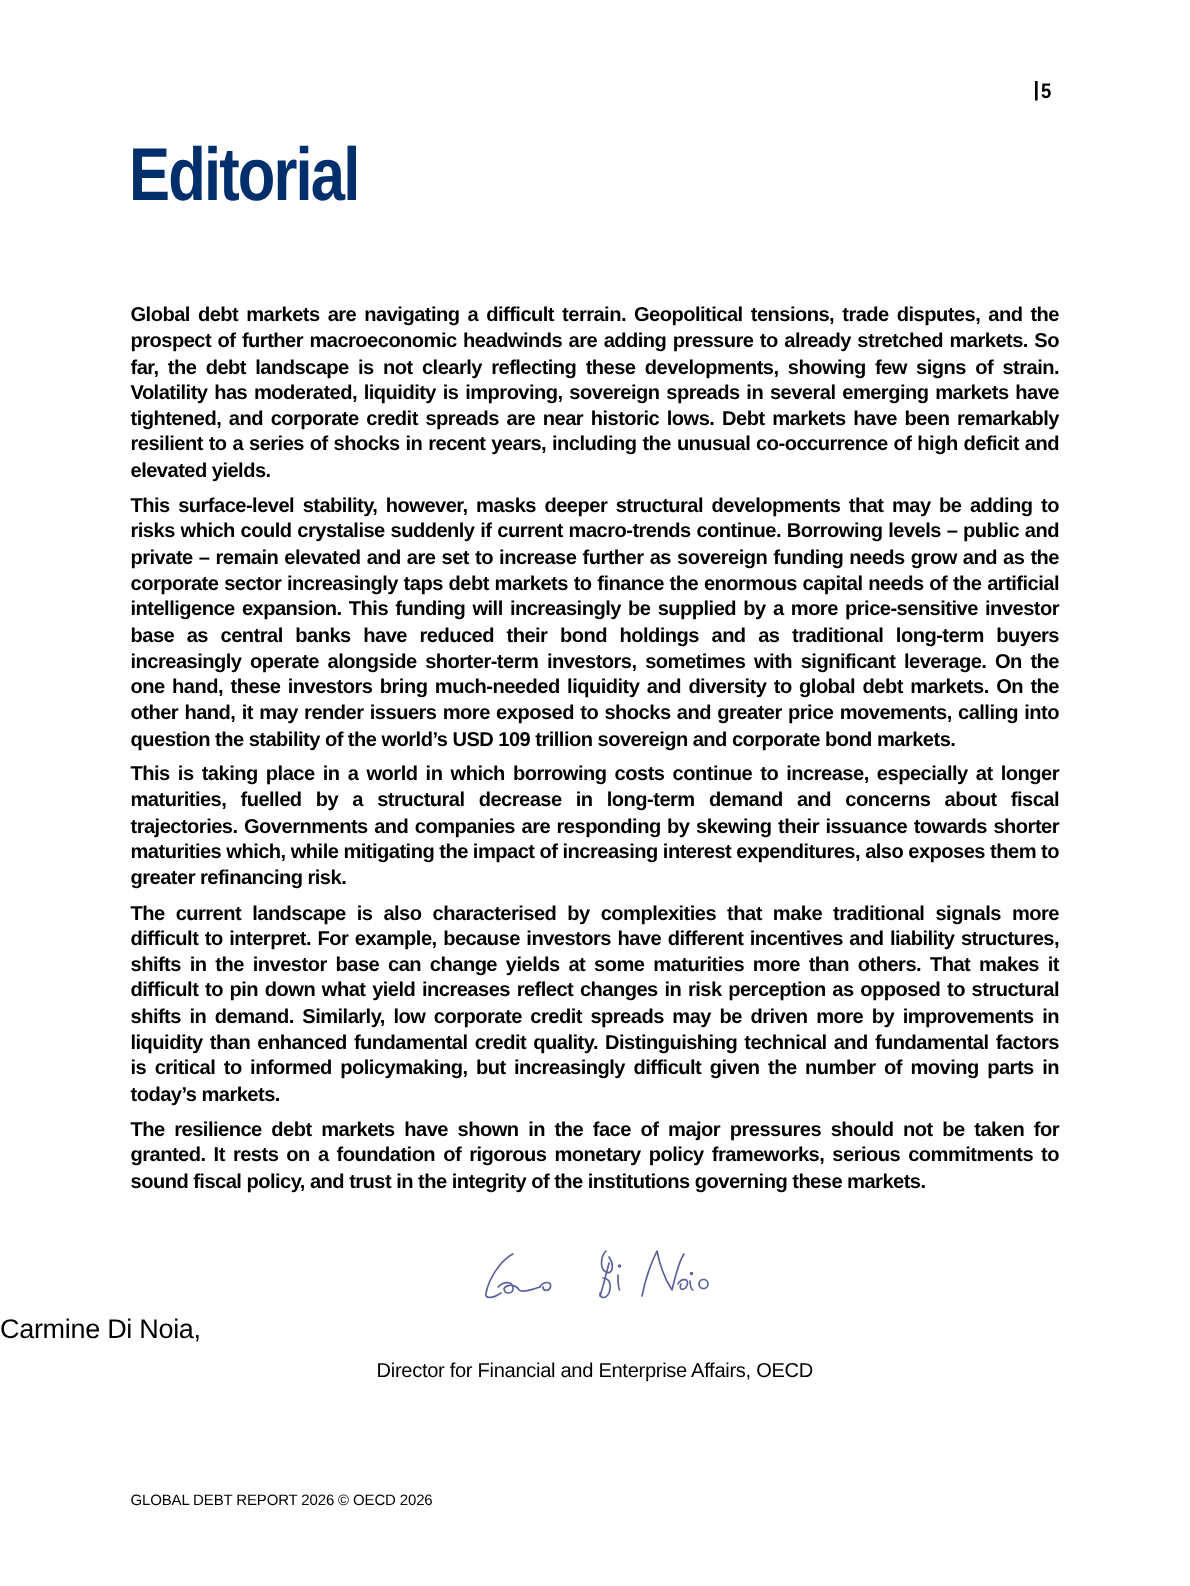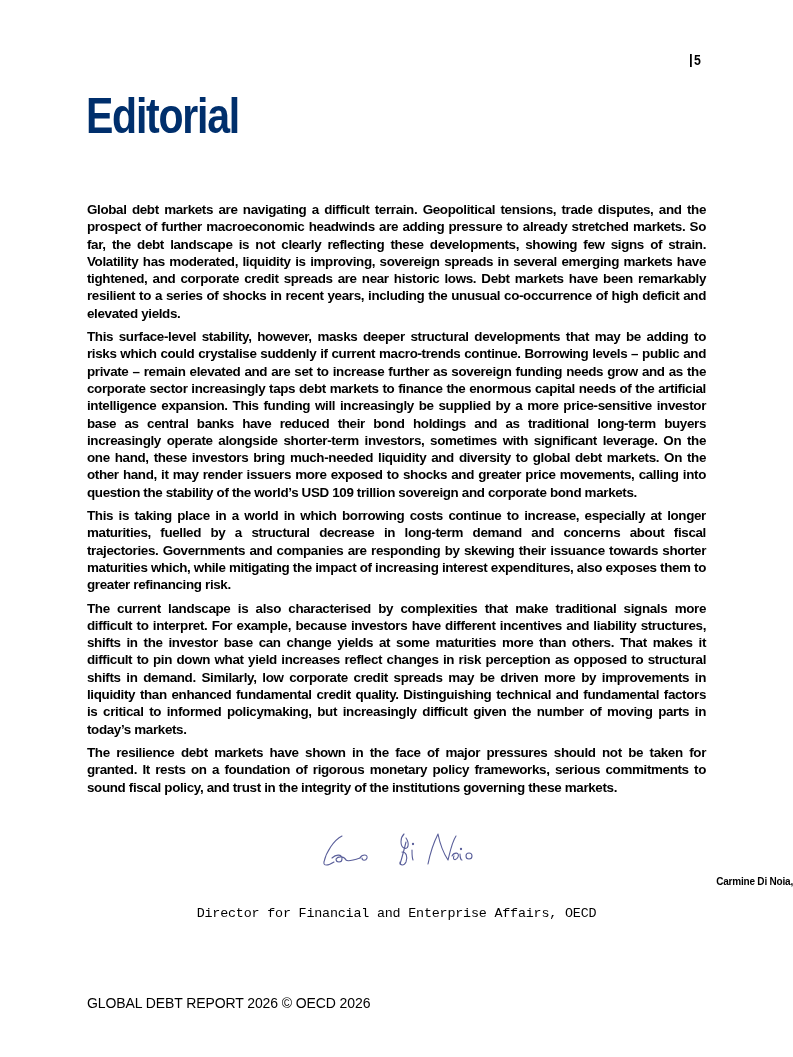--- a/index.html
+++ b/index.html
@@ -68,40 +68,39 @@
       top: 822px;
       left: 320px;
       width: 160px;
       height: 48px;
     }
     .sig-name {
       position: absolute;
       top: 876px;
       left: 0;
       width: 793px;
-      text-align: right;
-      font-weight: bold;
-      font-size: 10px;
+      text-align: left;
+      font-weight: normal;
+      font-size: 18px;
       letter-spacing: -0.2px;
     }
     .sig-title {
       position: absolute;
       top: 906px;
       left: 0;
       width: 793px;
       text-align: center;
       font-size: 13.4px;
       letter-spacing: -0.2px;
-      font-family: Liberation Mono, monospace;
     }
     .footer {
       position: absolute;
       top: 995px;
       left: 87px;
-      font-size: 14px;
+      font-size: 10px;
       letter-spacing: -0.1px;
       color: #000;
     }
   </style>
 </head>
 <body>
 
 <div class="page-number">
   <span class="bar"></span><span>5</span>
 </div>

